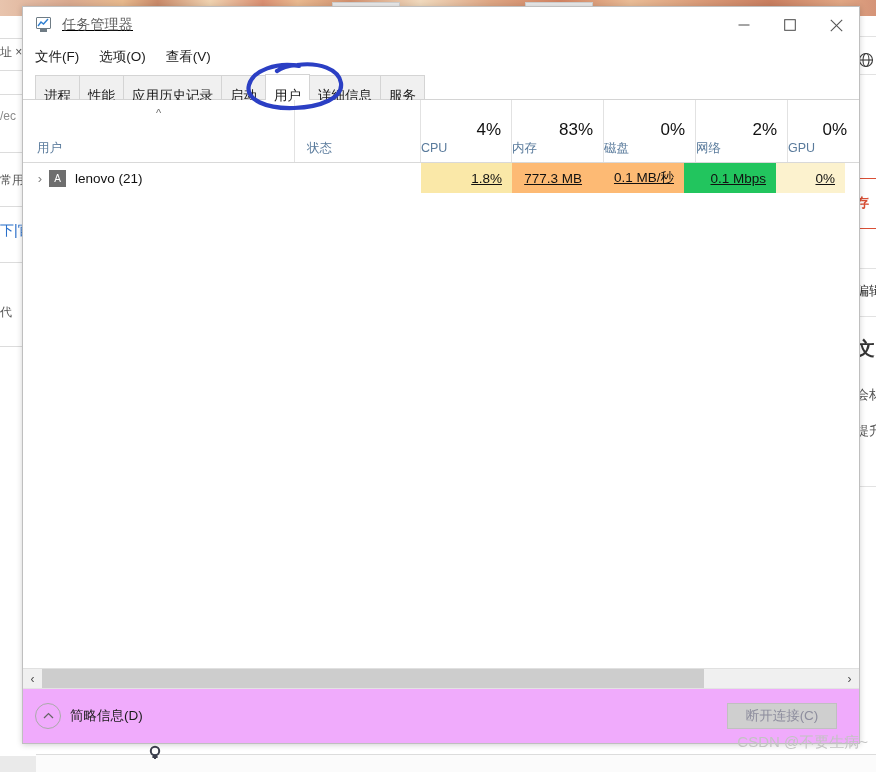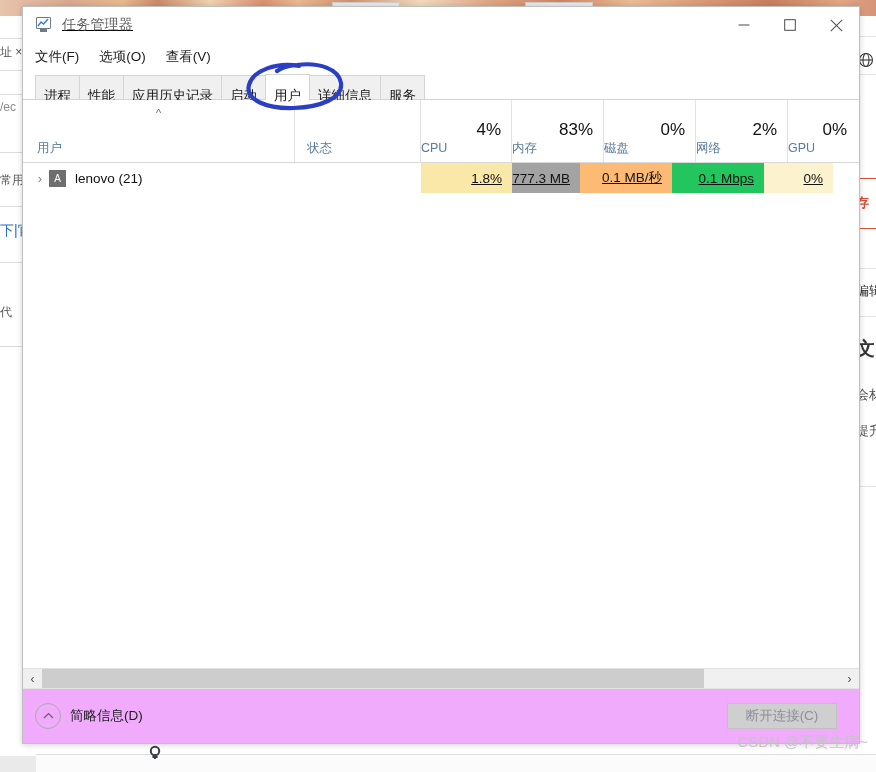--- a/index.html
+++ b/index.html
@@ -292,21 +292,21 @@
 
 <div id="root">
 
   <div class="bg-photo-strip"></div>
 
   <div class="bg-left">
     <div class="rule" style="top:22px;"></div>
     <div class="ln" style="top:28px;">址 ×</div>
     <div class="rule" style="top:54px;"></div>
     <div class="rule" style="top:78px;"></div>
-    <div class="ln" style="top:84px;color:#8a8a8a;">/ec</div>
+    <div class="ln" style="top:93px;color:#8a8a8a;">/ec</div>
     <div class="rule" style="top:136px;"></div>
     <div class="ln" style="top:156px;">常用</div>
     <div class="rule" style="top:190px;"></div>
     <div class="ln" style="top:206px;color:#2a6fc9;font-size:14px;">下|官</div>
     <div class="rule" style="top:246px;"></div>
     <div class="ln" style="top:288px;">代</div>
     <div class="rule" style="top:330px;"></div>
   </div>
 
   <div class="bg-right-sep"></div>
@@ -423,21 +423,21 @@
 
     <div class="rows">
       <div class="trow">
         <div class="cell name" style="width:272px;">
           <div class="expander">›</div>
           <div class="user-glyph">A</div>
           <span>lenovo (21)</span>
         </div>
         <div class="cell" style="width:126px;"></div>
         <div class="cell num" style="width:91px;background:#FAE8A8;">1.8%</div>
-        <div class="cell num" style="width:68px;background:#a3a3a3;">777.3 MB</div>
+        <div class="cell num" style="width:80px;background:#fdba74;">777.3 MB</div>
         <div class="cell num" style="width:92px;background:#fdba74;">0.1 MB/秒</div>
         <div class="cell num" style="width:92px;background:#22c55e;">0.1 Mbps</div>
         <div class="cell num" style="width:69px;background:#FCF2CE;">0%</div>
       </div>
     </div>
 
     <div class="hscroll">
       <div class="hs-arrow">‹</div>
       <div class="hs-track">
         <div class="hs-thumb"></div>

